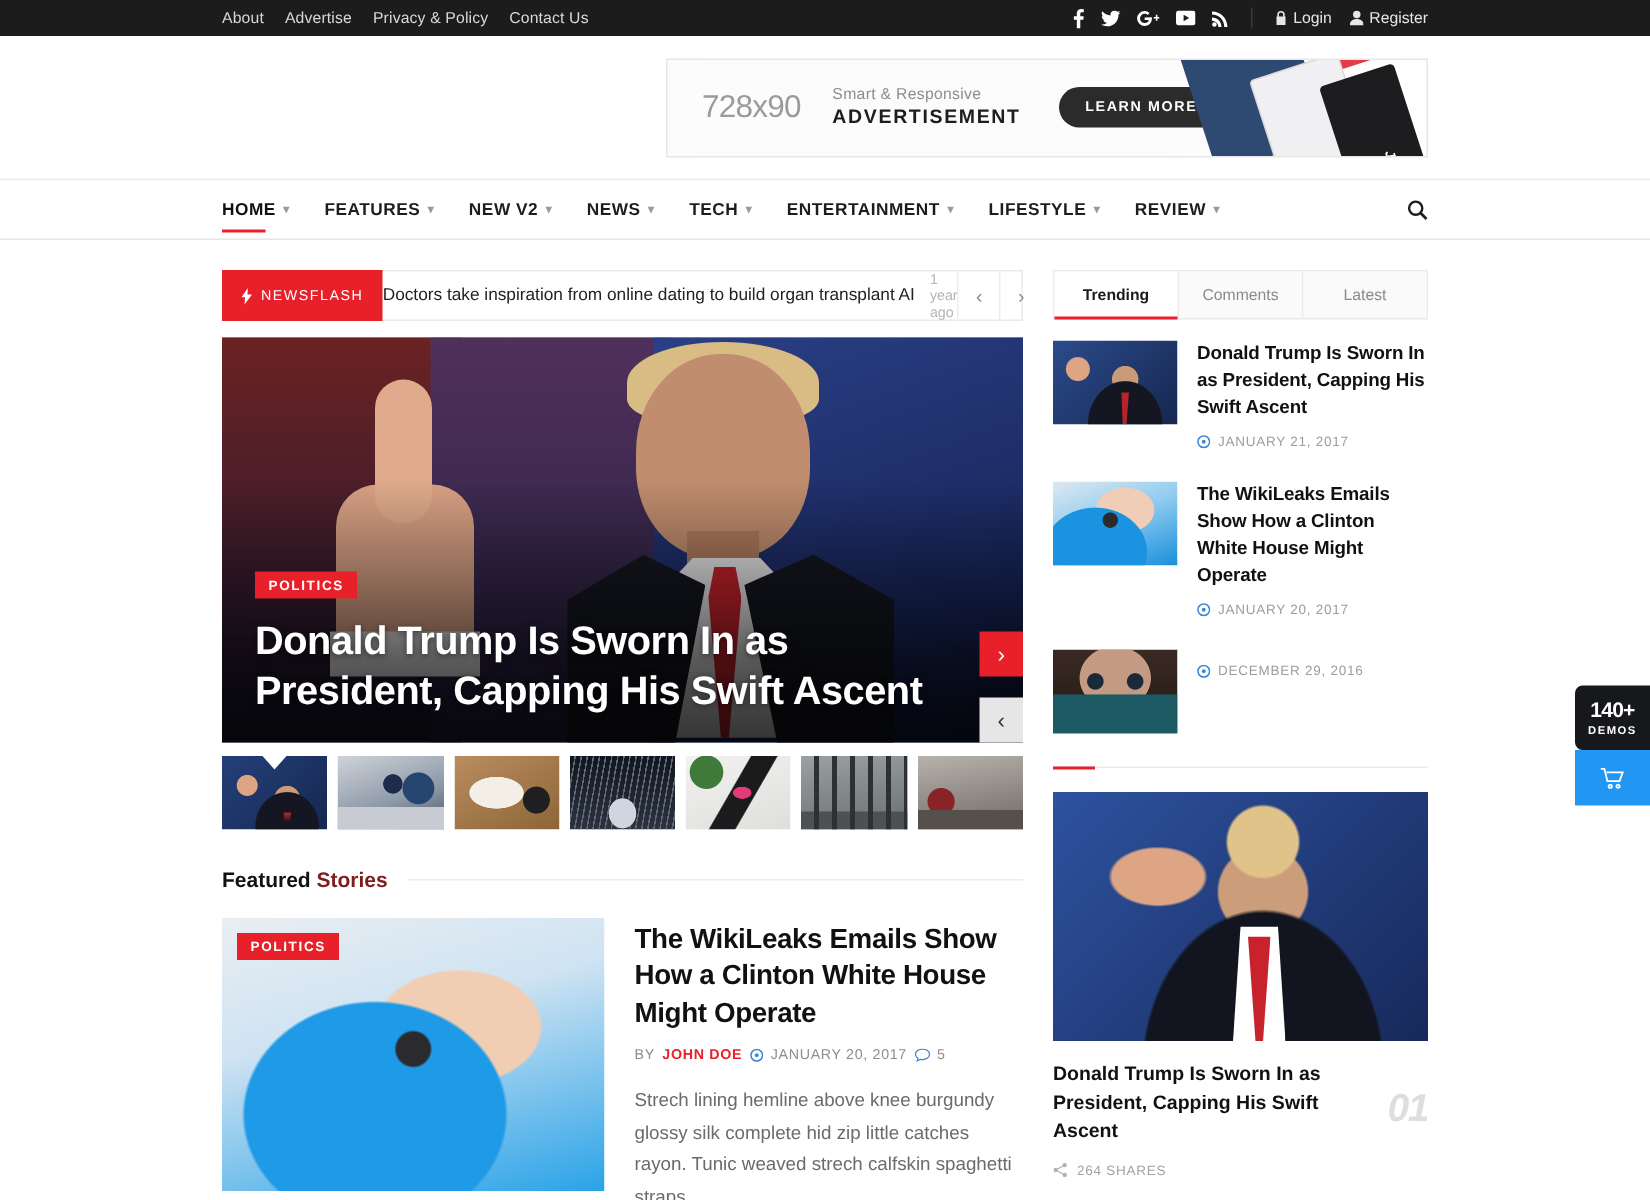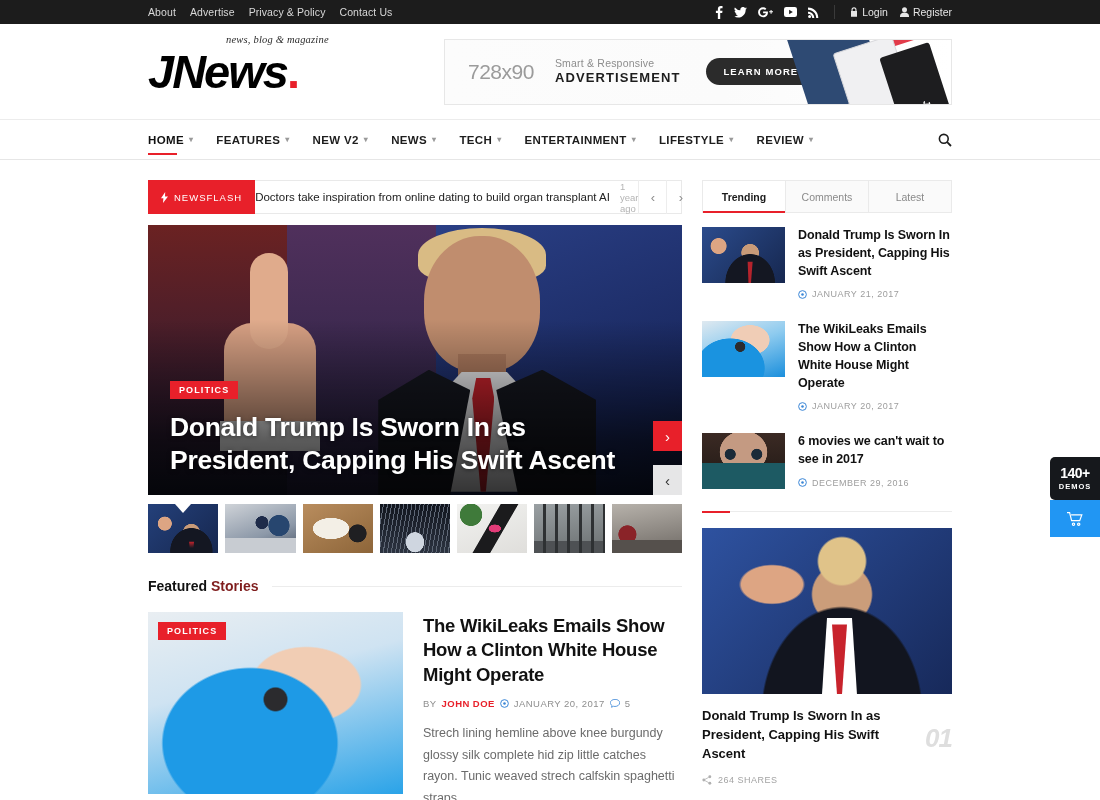--- a/index.html
+++ b/index.html
@@ -385,26 +385,20 @@
             <circle cx="4.5" cy="2.7" r="2.5"></circle>
             <path d="M4.5 5.6C2 5.6 0 7.1 0 9v1h9V9c0-1.9-2-3.4-4.5-3.4z"></path>
           </svg>
         <span>Register</span>
       </a>
     </div>
   </div>
 </div>
 
 <div class="header">
-  <div class="logo-wrap">
-    <div class="logo-tag">news, blog &amp; magazine</div>
-    <div class="logo-text">
-      <span>JNews</span><span class="logo-dot">.</span>
-    </div>
-  </div>
 
   <div class="ad-banner">
     <div class="ad-size">728x90</div>
     <div class="ad-txt">
       <div class="l1">Smart &amp; Responsive</div>
       <div class="l2">ADVERTISEMENT</div>
     </div>
     <div class="ad-cta">LEARN MORE</div>
     <div class="ad-art">
       <div class="tab1"></div>
@@ -639,21 +633,20 @@
       </div>
 
       <div class="trend-item">
         <div class="trend-img">
           <div class="ph" style="background:linear-gradient(180deg,#3b2a24 0%,#1e1713 100%)"></div>
           <div class="ph" style="background:radial-gradient(ellipse at 50% 34%,#c49a82 0 40%,transparent 41%)"></div>
           <div class="ph" style="background:linear-gradient(0deg,#1d5a63 0 46%,transparent 47%)"></div>
           <div class="ph" style="background:radial-gradient(circle at 34% 38%,#1a2a38 0 8%,transparent 9%),radial-gradient(circle at 66% 38%,#1a2a38 0 8%,transparent 9%)"></div>
         </div>
         <div>
-          <div class="trend-title">6 movies we can't wait to see in 2017</div>
           <div class="trend-date">
             <svg width="9" height="9" viewBox="0 0 10 10">
                 <circle cx="5" cy="5" r="4.3" fill="none" stroke="#3a86d6" stroke-width="1.1"></circle>
                 <circle cx="5" cy="5" r="1.4" fill="#3a86d6"></circle>
               </svg>
             <span>DECEMBER 29, 2016</span>
           </div>
         </div>
       </div>
     </div>

